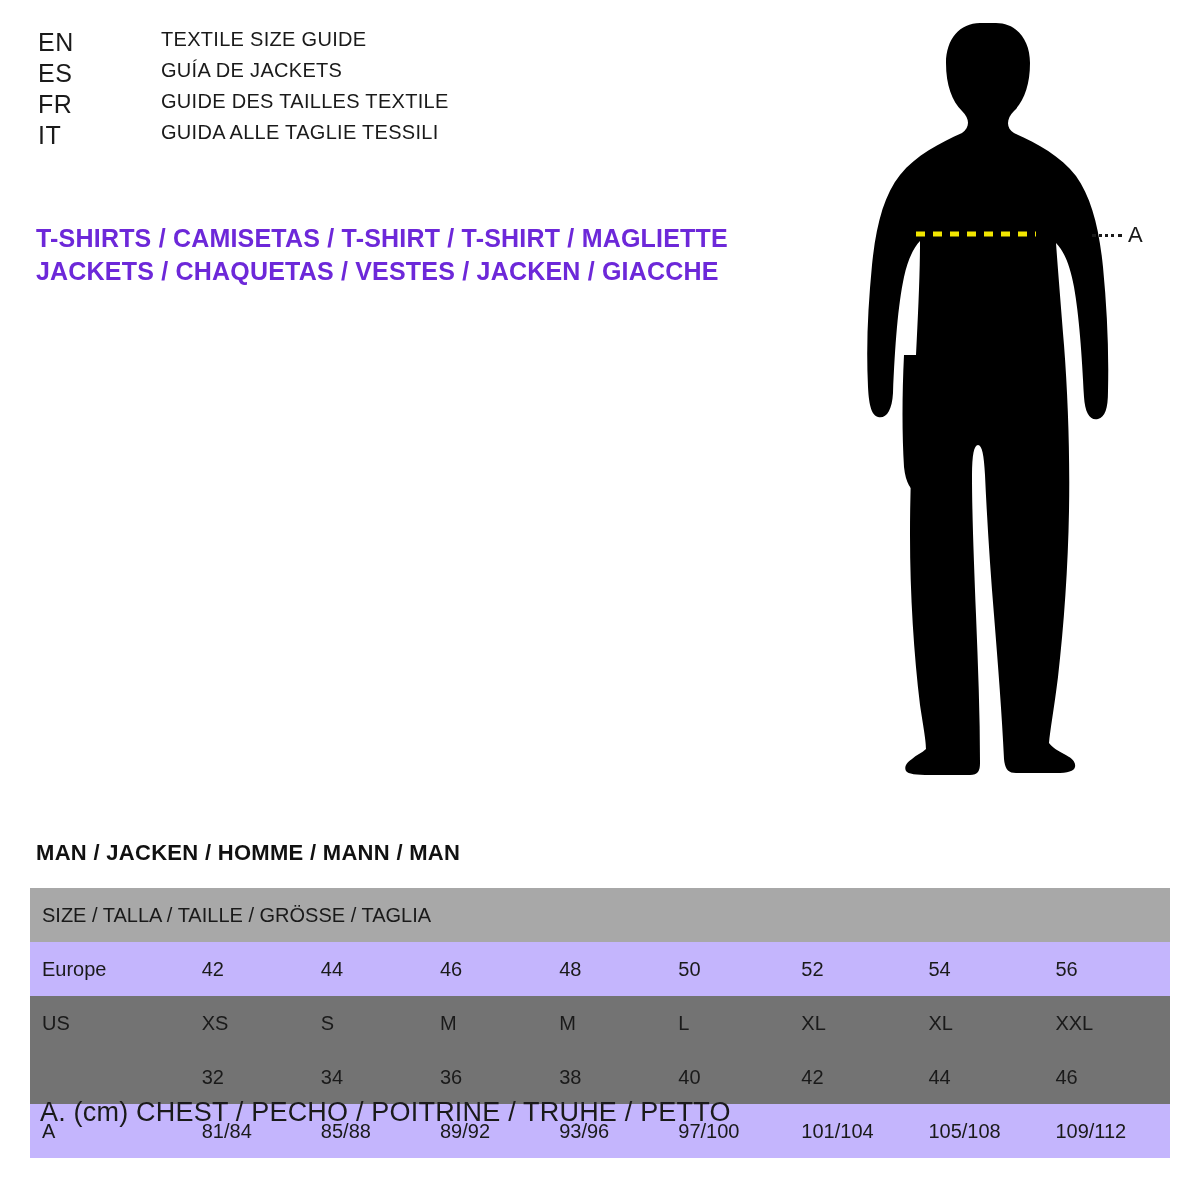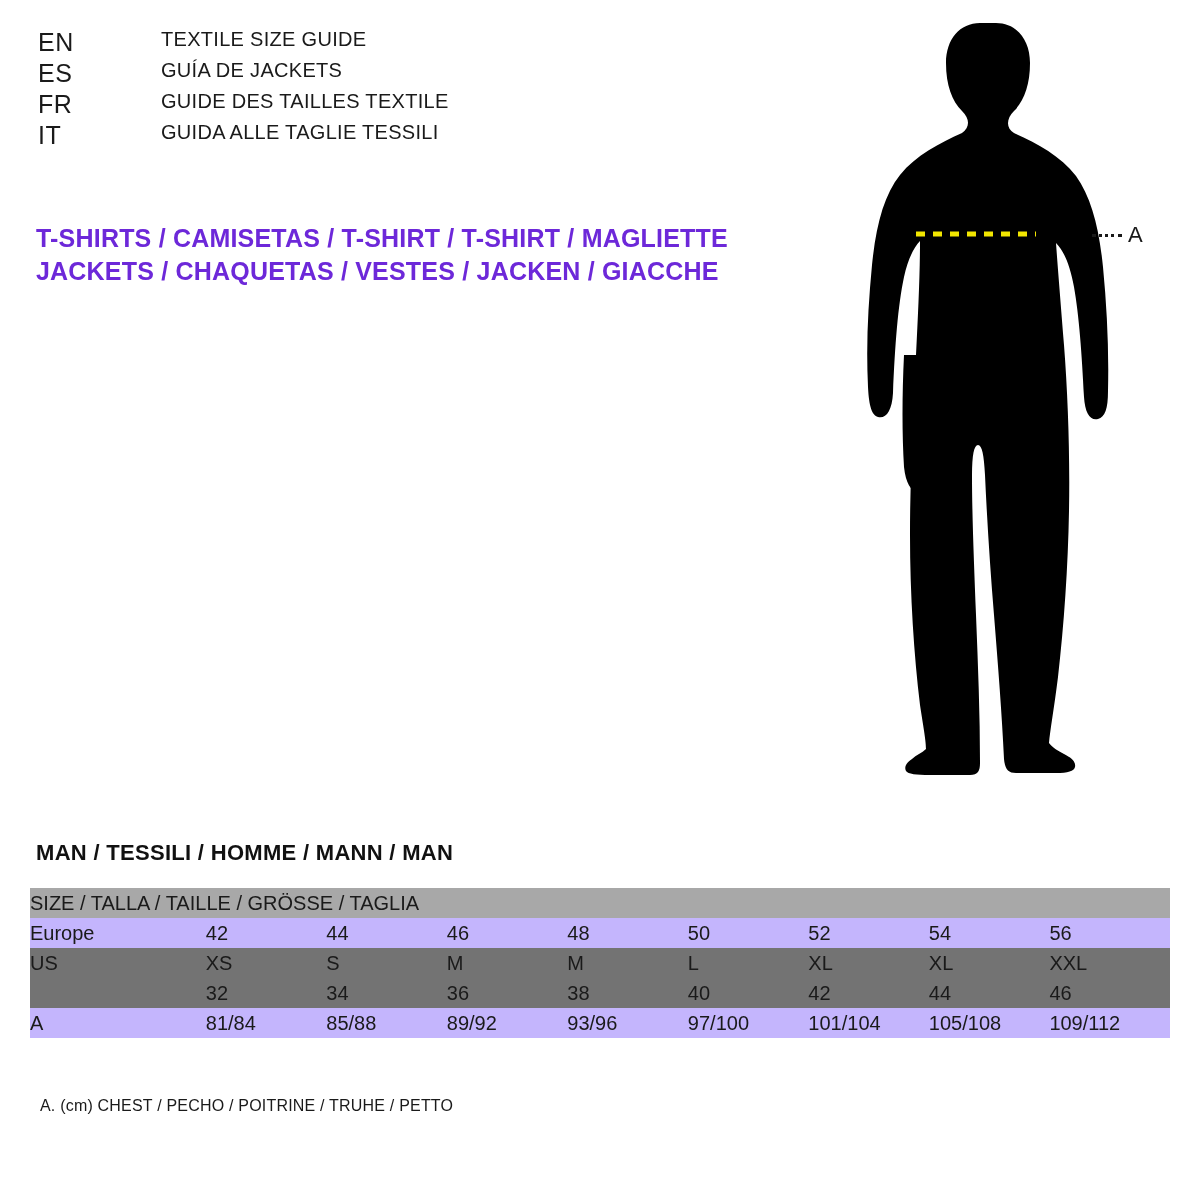--- a/index.html
+++ b/index.html
@@ -97,21 +97,21 @@
 
   table.size-table {
     position: absolute;
     left: 30px;
     top: 888px;
     width: 1140px;
     border-collapse: collapse;
     font-size: 20px;
   }
   table.size-table td {
-    padding: 0;
+    padding: 12px;
     height: 30px;
     vertical-align: middle;
   }
   .band-dark {
     background: #a8a8a8;
   }
   .band-light {
     background: #737373;
   }
   .band-white {
@@ -128,21 +128,21 @@
   }
   .header-row td {
     height: 34px;
     font-size: 20px;
   }
 
   .footnote {
     position: absolute;
     left: 40px;
     top: 1097px;
-    font-size: 16px;
+    font-size: 27px;
     letter-spacing: 0.2px;
     color: #1a1a1a;
     white-space: nowrap;
   }
 </style>
 </head>
 <body>
 
 <div class="lang-block">
   <div class="lang-row">
@@ -226,21 +226,21 @@
       Z"></path>
 
     <g>
       <line x1="96" y1="219" x2="216" y2="219" stroke="#f2e600" stroke-width="5" stroke-dasharray="9 8" stroke-linecap="butt"></line>
     </g>
   </svg>
 </div>
 <div class="dash-lead"></div>
 <div class="measure-label">A</div>
 
-<div class="man-title">MAN / TESSILI / HOMME / MANN / MAN</div>
+<div class="man-title">MAN / JACKEN / HOMME / MANN / MAN</div>
 
 <table class="size-table">
   <tbody>
     <tr class="header-row band-dark">
       <td class="cell-label" colspan="9">SIZE / TALLA / TAILLE / GRÖSSE / TAGLIA</td>
     </tr>
     <tr class="band-white">
       <td class="cell-label">Europe</td>
       <td class="cell-val">42</td>
       <td class="cell-val">44</td>

